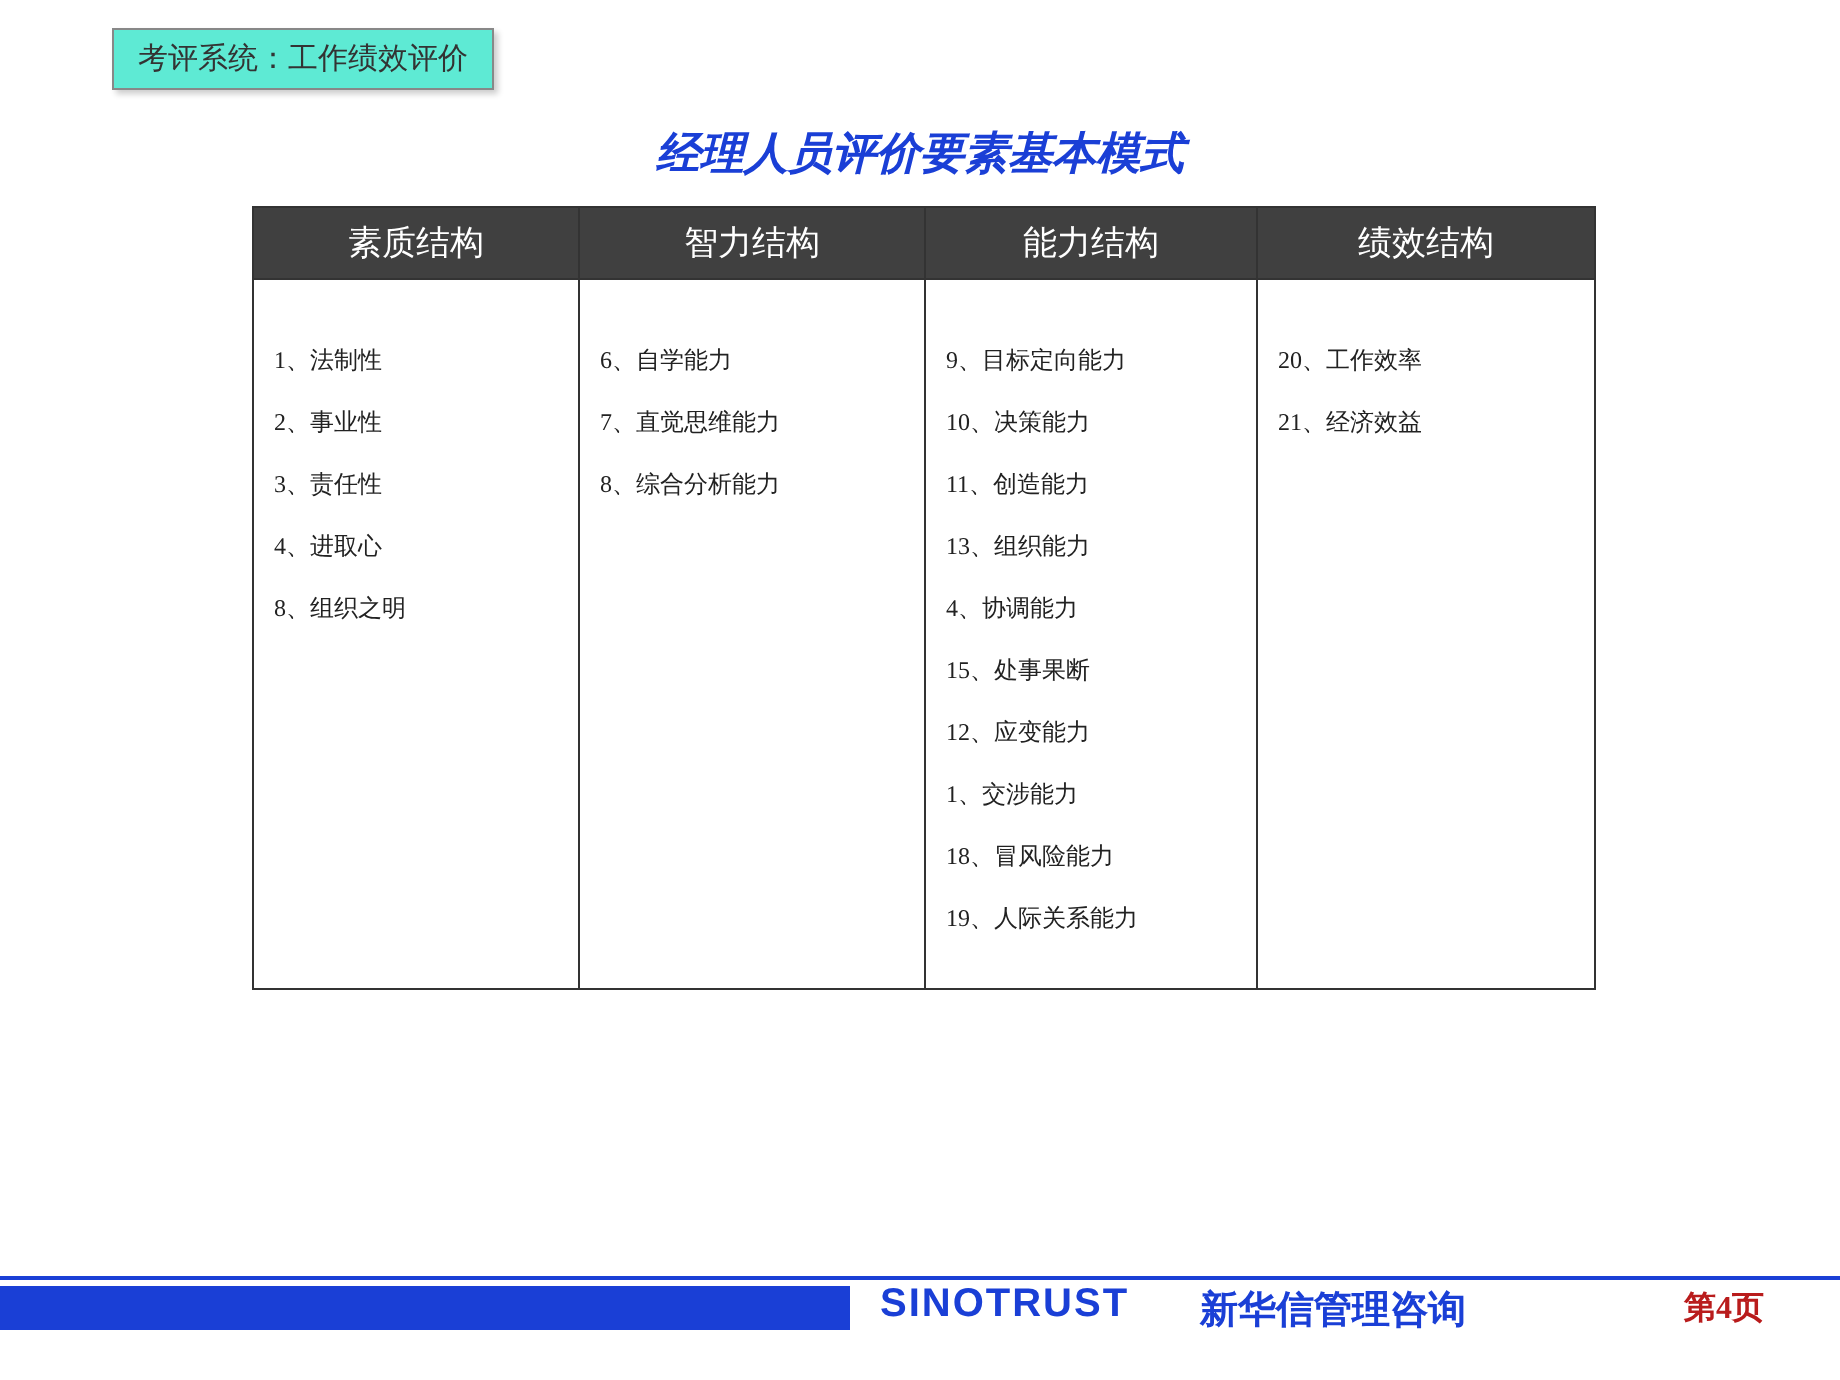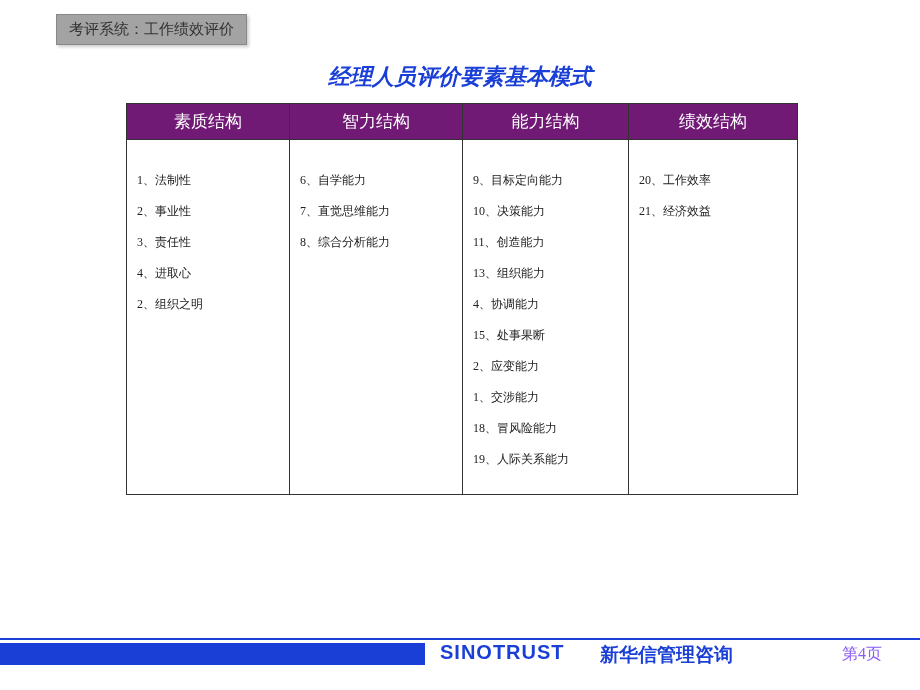--- a/index.html
+++ b/index.html
@@ -11,21 +11,21 @@
       width: 920px;
       height: 690px;
       background: #ffffff;
       font-family: "SimSun", "宋体", serif;
       position: relative;
     }
     .breadcrumb-tag {
       position: absolute;
       top: 14px;
       left: 56px;
-      background: #a3a3a3;
+      background: #5eead4;
       border: 1px solid #888;
       padding: 5px 12px;
       font-size: 15px;
       color: #333;
       box-shadow: 2px 2px 3px rgba(0,0,0,0.2);
     }
     .page-title {
       position: absolute;
       top: 62px;
       left: 0;
@@ -48,21 +48,21 @@
       border-right: 1px solid #333;
     }
     .column:last-child {
       border-right: none;
     }
     .col-1 { width: 163px; }
     .col-2 { width: 173px; }
     .col-3 { width: 166px; }
     .col-4 { width: 168px; }
     .col-header {
-      background: #701a75;
+      background: #404040;
       color: #ffffff;
       text-align: center;
       padding: 6px 0;
       font-size: 17px;
       border-bottom: 1px solid #333;
       font-family: "SimHei", "黑体", sans-serif;
     }
     .col-body {
       padding: 32px 8px 12px 10px;
       font-size: 12px;
@@ -112,61 +112,62 @@
       font-size: 19px;
       font-weight: bold;
       color: #1a3fd6;
       font-family: "SimHei", "黑体", sans-serif;
     }
     .page-number {
       position: absolute;
       right: 38px;
       top: 8px;
       font-size: 16px;
-      color: #8b5cf6;
+      color: #b91c1c;
+      font-weight: bold;
     }
   </style>
 </head>
 <body>
 
 <div class="breadcrumb-tag">
   <span>考评系统：工作绩效评价</span>
 </div>
 
 <div class="page-title">经理人员评价要素基本模式</div>
 
 <div class="table-container">
   <div class="column col-1">
     <div class="col-header">素质结构</div>
     <div class="col-body">
       <div class="item">1、法制性</div>
       <div class="item">2、事业性</div>
       <div class="item">3、责任性</div>
       <div class="item">4、进取心</div>
-      <div class="item">2、组织之明</div>
+      <div class="item">8、组织之明</div>
     </div>
   </div>
   <div class="column col-2">
     <div class="col-header">智力结构</div>
     <div class="col-body">
       <div class="item">6、自学能力</div>
       <div class="item">7、直觉思维能力</div>
       <div class="item">8、综合分析能力</div>
     </div>
   </div>
   <div class="column col-3">
     <div class="col-header">能力结构</div>
     <div class="col-body">
       <div class="item">9、目标定向能力</div>
       <div class="item">10、决策能力</div>
       <div class="item">11、创造能力</div>
       <div class="item">13、组织能力</div>
       <div class="item">4、协调能力</div>
       <div class="item">15、处事果断</div>
-      <div class="item">2、应变能力</div>
+      <div class="item">12、应变能力</div>
       <div class="item">1、交涉能力</div>
       <div class="item">18、冒风险能力</div>
       <div class="item">19、人际关系能力</div>
     </div>
   </div>
   <div class="column col-4">
     <div class="col-header">绩效结构</div>
     <div class="col-body">
       <div class="item">20、工作效率</div>
       <div class="item">21、经济效益</div>

